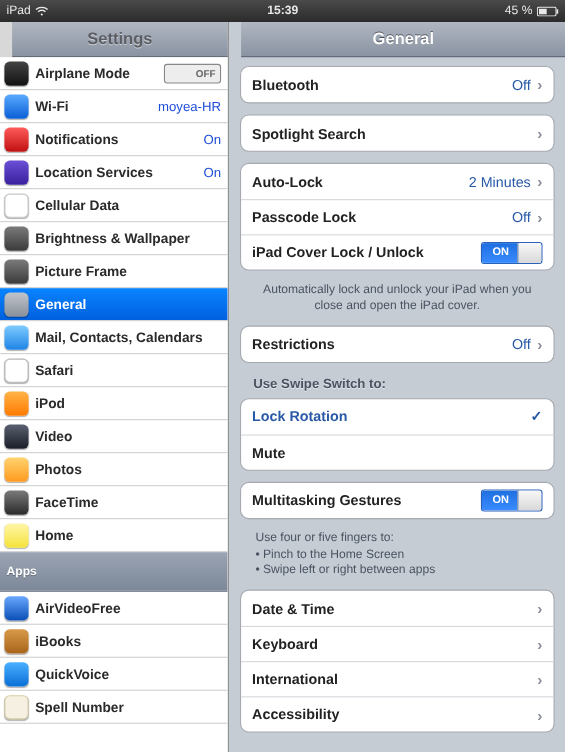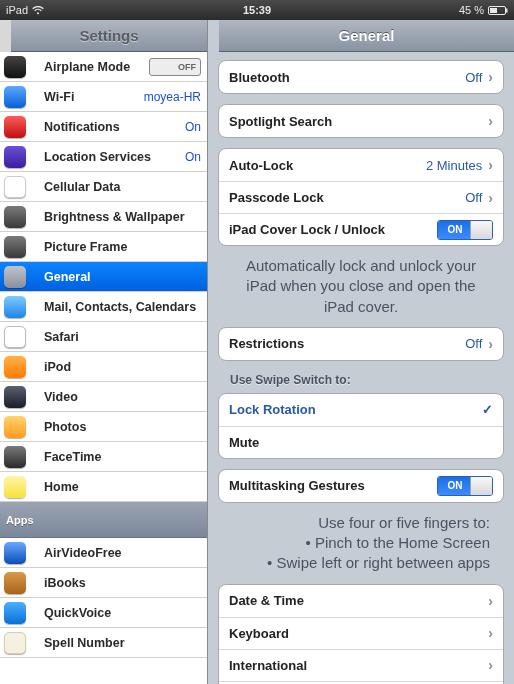--- a/index.html
+++ b/index.html
@@ -7,36 +7,36 @@
 .statusbar { height: 20px; background: linear-gradient(#4a4a4a,#2b2b2b); color: #e8e8e8; font-size: 11px; display: flex; align-items: center; padding: 0 6px; justify-content: space-between; }
 .sb-left, .sb-right { display:flex; align-items:center; gap:4px; }
 .sb-center { position:absolute; left:50%; transform:translateX(-50%); font-weight:bold; }
 .wifi-icon svg, .battery-icon svg { display:block; }
 .app { display:flex; height:664px; }
 .sidebar { width:208px; background:#d8d8d8; border-right:1px solid #8a8a8a; display:flex; flex-direction:column; }
 .detail { flex:1; background:#c5ccd4; overflow-y:auto; }
 .titlebar { height:32px; background:linear-gradient(#b0b7c2,#8a93a2); border-bottom:1px solid #5a6170; display:flex; align-items:center; justify-content:center; font-size:15px; font-weight:bold; color:#5b5d63; text-shadow:0 1px 0 rgba(255,255,255,.5);margin-left:11px; }
 .titlebar.detail-tb { color:#fff; text-shadow:0 -1px 0 rgba(0,0,0,.5); }
 .side-list { flex:1; overflow-y:auto; background:#fff; }
-.side-item { height:30px; display:flex; align-items:center; padding:0 6px 0 4px; border-bottom:1px solid #d0d0d0; font-size:12.5px; font-weight:bold; color:#2a2a2a; gap:18px; cursor:pointer;text-align:right; }
+.side-item { height:30px; display:flex; align-items:center; padding:0 6px 0 4px; border-bottom:1px solid #d0d0d0; font-size:12.5px; font-weight:bold; color:#2a2a2a; gap:6px; cursor:pointer;text-align:right; }
 .side-item.selected { background:linear-gradient(#0a84ff,#0060df); color:#fff; }
 .side-item .icon { width:22px; height:22px; border-radius:5px; flex-shrink:0; box-shadow:0 1px 1px rgba(0,0,0,.3); }
 .side-item .val { margin-left:auto; color:#1d4ed8; font-weight:normal; font-size:12px; }
 .section-header { height:36px; background:linear-gradient(#9aa4b3,#7c8799); color:#fff; font-size:11px; font-weight:bold; padding-left:6px; display:flex; align-items:center; text-shadow:0 1px 0 rgba(0,0,0,.3); border-bottom:1px solid #6a7383; }
 .mini-toggle { margin-left:auto; width:52px; height:18px; border:1px solid #888; border-radius:3px; background:#ededed; font-size:9px; font-weight:bold; display:flex; align-items:center; justify-content:flex-end; padding-right:4px; color:#666; }
 .content { padding:8px 10px 14px; }
 .group { background:#fff; border:1px solid #a6a9af; border-radius:8px; margin-bottom:10px; overflow:hidden; }
 .row { min-height:32px; display:flex; align-items:center; padding:0 10px; font-size:13px; font-weight:bold; color:#222; border-top:1px solid #d5d7dc; cursor:pointer; }
 .group .row:first-child { border-top:none; }
 .row .rval { margin-left:auto; color:#2959a6; font-weight:normal; margin-right:6px; }
 .row .chev { color:#8a8e98; font-size:14px; font-weight:bold; }
 .row.sel-opt { color:#2959a6;gap:20px; }
 .row .check { margin-left:auto; color:#2959a6; font-weight:bold; }
-.note { font-size:15px; color:#4a5361; text-align:center; padding:0 14px 10px; line-height:1.35; }
-.note.left { text-align:right; padding-left:14px; }
+.note { font-size:11px; color:#4a5361; text-align:center; padding:0 14px 10px; line-height:1.35; }
+.note.left { text-align:left; padding-left:14px; }
 .subhead { font-size:12px; font-weight:bold; color:#4a5361; padding:2px 0 6px 12px; text-shadow:0 1px 0 rgba(255,255,255,.6); }
 .switch { margin-left:auto; width:56px; height:20px; border-radius:3px; border:1px solid #2a61b8; position:relative; overflow:hidden; background:#fff; }
 .switch.on .track { position:absolute; left:0; top:0; bottom:0; width:34px; background:linear-gradient(#1e6fe0,#3a8bff); color:#fff; font-size:10px; font-weight:bold; display:flex; align-items:center; justify-content:center; }
 .switch.on .knob { position:absolute; right:0; top:0; bottom:0; width:22px; background:linear-gradient(#f8f8f8,#d8d8d8); border-left:1px solid #9aa0ac; }
 
 .ic-airplane{background:linear-gradient(#444,#111);} .ic-wifi{background:linear-gradient(#5aa9ff,#0a5fd6);} .ic-notif{background:linear-gradient(#ff5a5a,#c01010);border-radius:50%;} .ic-loc{background:linear-gradient(#6b4fd6,#3a1f9e);} .ic-cell{background:#fff;border:1px solid #ccc;} .ic-bright{background:linear-gradient(#7a7a7a,#3a3a3a);} .ic-picframe{background:linear-gradient(#7a7a7a,#3a3a3a);} .ic-general{background:linear-gradient(#bfc4cc,#8a9099);} .ic-mail{background:linear-gradient(#7ecbff,#1e84e6);} .ic-safari{background:#fff;border:1px solid #bbb;} .ic-ipod{background:linear-gradient(#ffb347,#ff7a00);} .ic-video{background:linear-gradient(#5a6070,#1a1e28);} .ic-photos{background:linear-gradient(#ffd36e,#ff9a1e);} .ic-facetime{background:linear-gradient(#7a7a7a,#2a2a2a);} .ic-notes{background:linear-gradient(#fff6a8,#f5e23a);} .ic-store{background:linear-gradient(#9ecbff,#2a7be0);} .ic-airvideo{background:linear-gradient(#6aa8ff,#0a4fb6);} .ic-ibooks{background:linear-gradient(#d89a4a,#a8651a);} .ic-quickvoice{background:linear-gradient(#4ab0ff,#0a6fd6);} .ic-spell{background:#f5f0e1;border:1px solid #d8cfa8;}
 </style>
 </head>
 <body>
 

